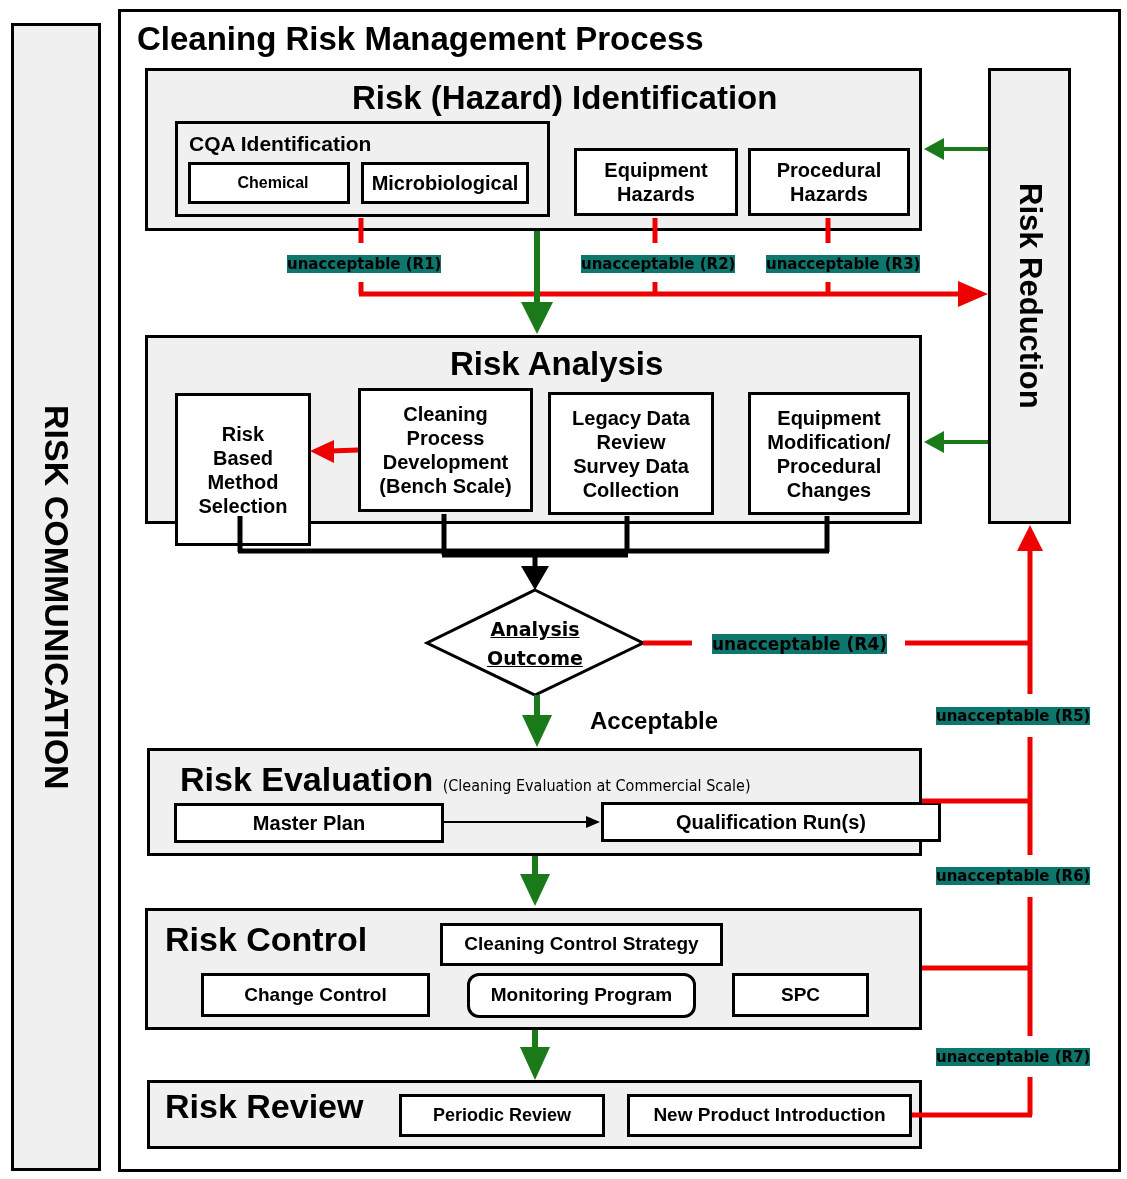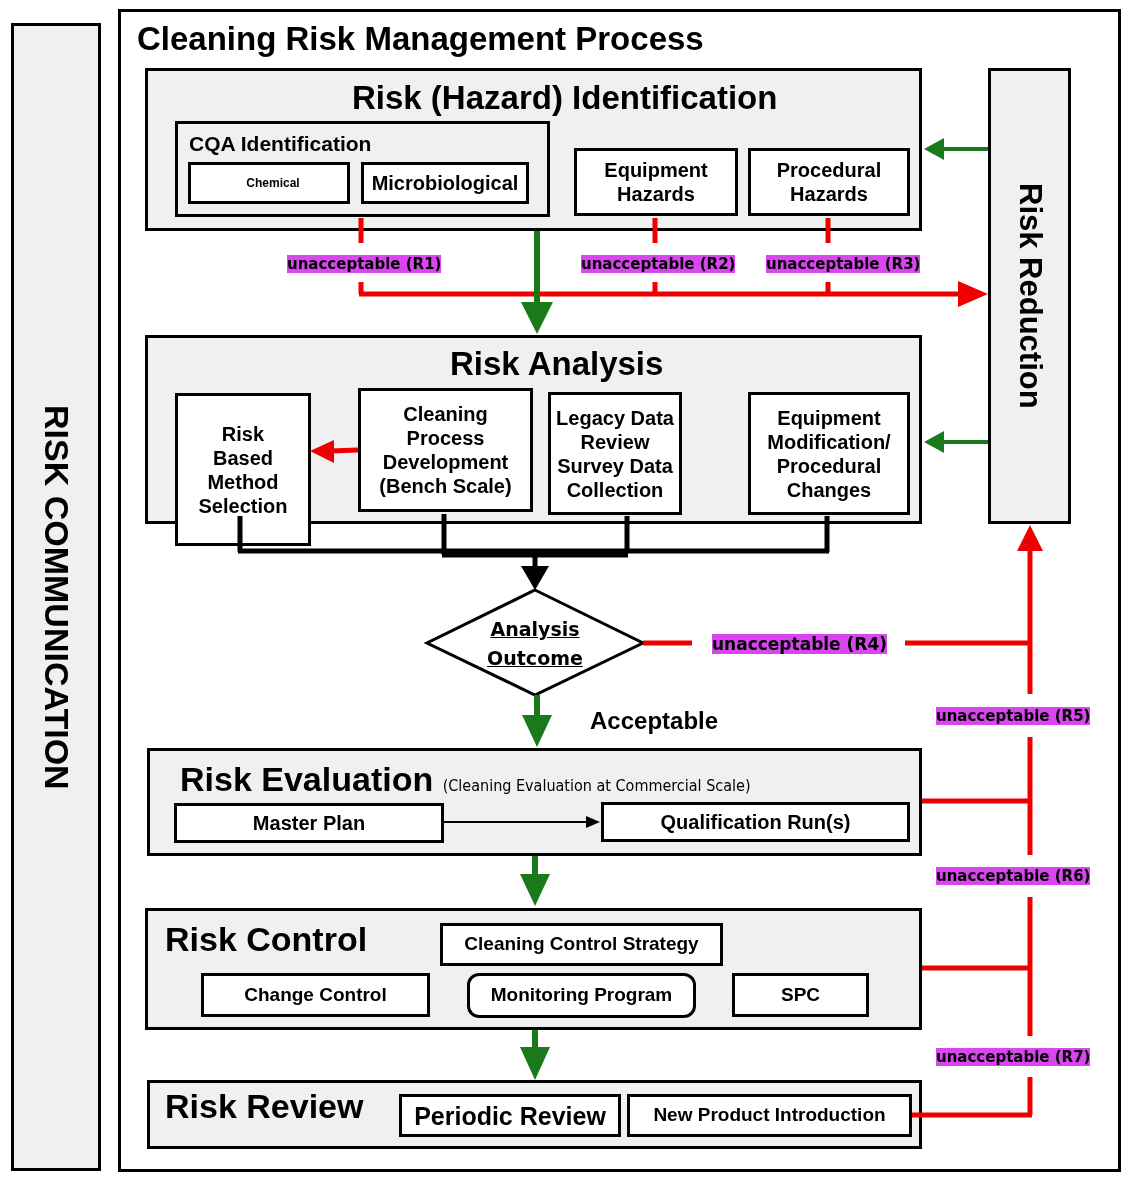--- a/index.html
+++ b/index.html
@@ -3,21 +3,21 @@
 <meta charset="utf-8">
 <style>
   html, body { margin: 0; padding: 0; background: #ffffff; }
   body { width: 1127px; height: 1179px; position: relative; overflow: hidden;
          font-family: "Liberation Sans", sans-serif; color: #000; }
   .abs { position: absolute; box-sizing: border-box; }
   .panel { background: #f0f0f0; border: 3px solid #000; }
   .box { background: #ffffff; border: 3px solid #000; display: flex; align-items: center;
          justify-content: center; text-align: center; font-weight: bold; line-height: 1.2; }
   .vtext { writing-mode: vertical-rl; font-weight: bold; display: flex; align-items: center; justify-content: center; }
-  .lbl { font-family: "DejaVu Sans", sans-serif; font-size: 15px; font-weight: bold; white-space: nowrap; background: #d946ef; }
+  .lbl { font-family: "DejaVu Sans", sans-serif; font-size: 15px; font-weight: bold; white-space: nowrap; background: #0f766e; }
   .bigtitle { font-weight: bold; white-space: nowrap; }
   svg.overlay { position: absolute; left: 0; top: 0; pointer-events: none; }
 </style>
 </head>
 <body>
 
 <div class="abs panel vtext" style="left:11px; top:23px; width:90px; height:1148px; font-size:34px;">
   <span>RISK COMMUNICATION</span>
 </div>
 
@@ -25,64 +25,64 @@
 <div class="abs bigtitle" style="left:137px; top:20px; font-size:33px;">Cleaning Risk Management Process</div>
 
 <div class="abs panel vtext" style="left:988px; top:68px; width:83px; height:456px; font-size:31px;">
   <span>Risk Reduction</span>
 </div>
 
 <div class="abs panel" style="left:145px; top:68px; width:777px; height:163px;"></div>
 <div class="abs bigtitle" style="left:352px; top:79px; font-size:33px;">Risk (Hazard) Identification</div>
 <div class="abs panel" style="left:175px; top:121px; width:375px; height:96px;"></div>
 <div class="abs" style="left:189px; top:132px; font-size:21px; font-weight:bold;">CQA Identification</div>
-<div class="abs box" style="left:188px; top:162px; width:162px; height:42px; font-size:12px;padding-left:8px;">Chemical</div>
+<div class="abs box" style="left:188px; top:162px; width:162px; height:42px; font-size:16px;padding-left:8px;">Chemical</div>
 <div class="abs box" style="left:361px; top:162px; width:168px; height:42px; font-size:20px;">Microbiological</div>
 <div class="abs box" style="left:574px; top:148px; width:164px; height:68px; font-size:20px; white-space:pre-line;">Equipment
 Hazards</div>
 <div class="abs box" style="left:748px; top:148px; width:162px; height:68px; font-size:20px; white-space:pre-line;">Procedural
 Hazards</div>
 
 <div class="abs panel" style="left:145px; top:335px; width:777px; height:189px;"></div>
 <div class="abs bigtitle" style="left:450px; top:345px; font-size:33px;">Risk Analysis</div>
 <div class="abs box" style="left:175px; top:393px; width:136px; height:153px; font-size:20px; white-space:pre-line;">Risk
 Based
 Method
 Selection</div>
 <div class="abs box" style="left:358px; top:388px; width:175px; height:124px; font-size:20px; white-space:pre-line;">Cleaning
 Process
 Development
 (Bench Scale)</div>
-<div class="abs box" style="left:548px; top:392px; width:134px; height:123px; font-size:20px; white-space:pre-line;">Legacy Data
+<div class="abs box" style="left:548px; top:392px; width:166px; height:123px; font-size:20px; white-space:pre-line;">Legacy Data
 Review
 Survey Data
 Collection</div>
 <div class="abs box" style="left:748px; top:392px; width:162px; height:123px; font-size:20px; white-space:pre-line;">Equipment
 Modification/
 Procedural
 Changes</div>
 
 <div class="abs panel" style="left:147px; top:748px; width:775px; height:108px;"></div>
 <div class="abs bigtitle" style="left:180px; top:760px; font-size:34px;">
   <span>Risk Evaluation</span>
   <span style="font-size:16px; font-weight:normal; font-family:'DejaVu Sans Condensed','DejaVu Sans',sans-serif;">(Cleaning Evaluation at Commercial Scale)</span>
 </div>
 <div class="abs box" style="left:174px; top:803px; width:270px; height:40px; font-size:20px;">Master Plan</div>
-<div class="abs box" style="left:601px; top:802px; width:309px; height:40px; font-size:20px;">Qualification Run(s)</div>
+<div class="abs box" style="left:601px; top:802px; width:340px; height:40px; font-size:20px;">Qualification Run(s)</div>
 
 <div class="abs panel" style="left:145px; top:908px; width:777px; height:122px;"></div>
 <div class="abs bigtitle" style="left:165px; top:920px; font-size:34px;">Risk Control</div>
 <div class="abs box" style="left:440px; top:923px; width:283px; height:43px; font-size:19px;">Cleaning Control Strategy</div>
 <div class="abs box" style="left:201px; top:973px; width:229px; height:44px; font-size:19px;">Change Control</div>
 <div class="abs box" style="left:467px; top:973px; width:229px; height:45px; font-size:19px;border-radius:12px;">Monitoring Program</div>
 <div class="abs box" style="left:732px; top:973px; width:137px; height:44px; font-size:19px;">SPC</div>
 
 <div class="abs panel" style="left:147px; top:1080px; width:775px; height:69px;"></div>
 <div class="abs bigtitle" style="left:165px; top:1087px; font-size:34px;">Risk Review</div>
-<div class="abs box" style="left:399px; top:1094px; width:222px; height:43px; font-size:25px;">Periodic Review</div>
+<div class="abs box" style="left:399px; top:1094px; width:206px; height:43px; font-size:18px;">Periodic Review</div>
 <div class="abs box" style="left:627px; top:1094px; width:285px; height:43px; font-size:19px;">New Product Introduction</div>
 
 <svg class="overlay" width="1127" height="1179">
   <defs>
     <marker id="mG" markerWidth="6" markerHeight="6" refX="3" refY="3" orient="auto"></marker>
   </defs>
 
   <g stroke="#ee0000" stroke-width="5" fill="none">
     <line x1="361" y1="218" x2="361" y2="243"></line>
     <line x1="361" y1="282" x2="361" y2="294"></line>

